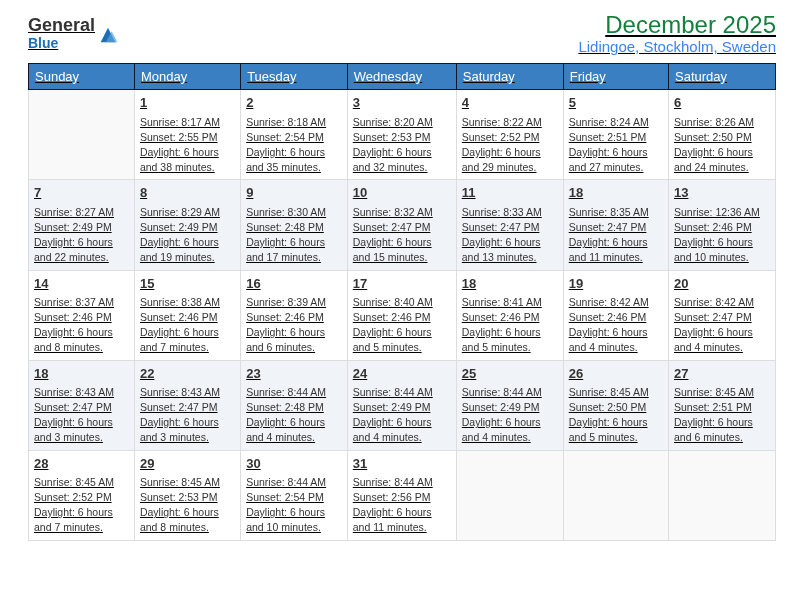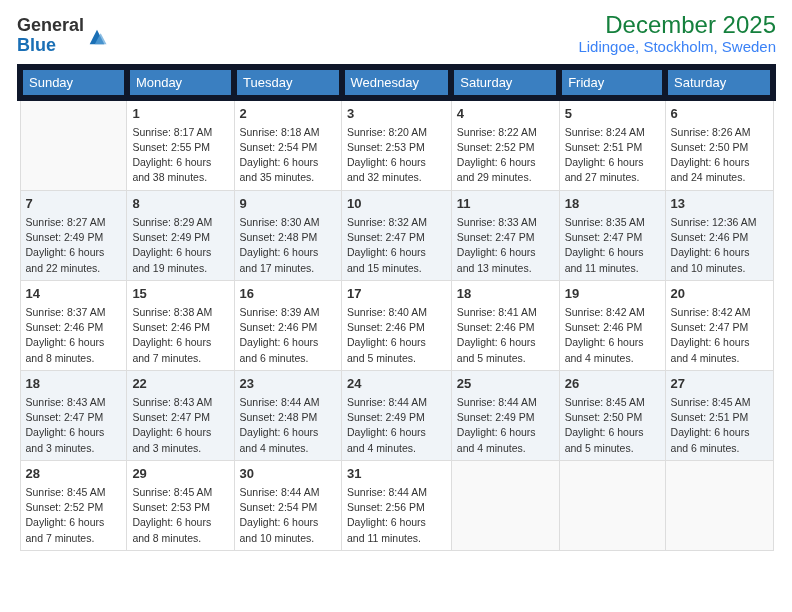--- a/index.html
+++ b/index.html
@@ -5,21 +5,22 @@
     * { margin: 0; padding: 0; box-sizing: border-box; }
     body {
       font-family: Arial, sans-serif;
       background: #fff;
       width: 792px;
       height: 612px;
       overflow: hidden;
     }
     .container {
       width: 792px;
-      padding: 12px 16px 8px 17px;
+      padding: 12px 16px 8px 28px;
+      text-decoration: underline;
     }
     .header {
       display: flex;
       align-items: flex-start;
       justify-content: space-between;
       margin-bottom: 8px;
     }
     .logo {
       display: flex;
       align-items: center;
@@ -29,21 +30,21 @@
       display: flex;
       flex-direction: column;
       line-height: 1.1;
     }
     .logo-general {
       font-size: 18px;
       font-weight: bold;
       color: #333;
     }
     .logo-blue {
-      font-size: 18px;
+      font-size: 14px;
       font-weight: bold;
       color: #1a6fb5;
     }
     .logo-icon {
       width: 22px;
       height: 22px;
       margin-left: 2px;
       margin-top: 2px;
     }
     .title-block {
@@ -64,21 +65,21 @@
       border-collapse: collapse;
       font-size: 11px;
     }
     .calendar thead tr th {
       background-color: #3a7fc1;
       color: #fff;
       padding: 5px 6px;
       text-align: left;
       font-size: 13px;
       font-weight: normal;
-      border: 6px solid #0f172a;
+      border: 1px solid #0f172a;
     }
     .calendar tbody tr td {
       border: 1px solid #ddd;
       vertical-align: top;
       padding: 4px 5px;
       min-height: 80px;
       width: 113px;
       height: 88px;
       color: #333;
       line-height: 1.4;

